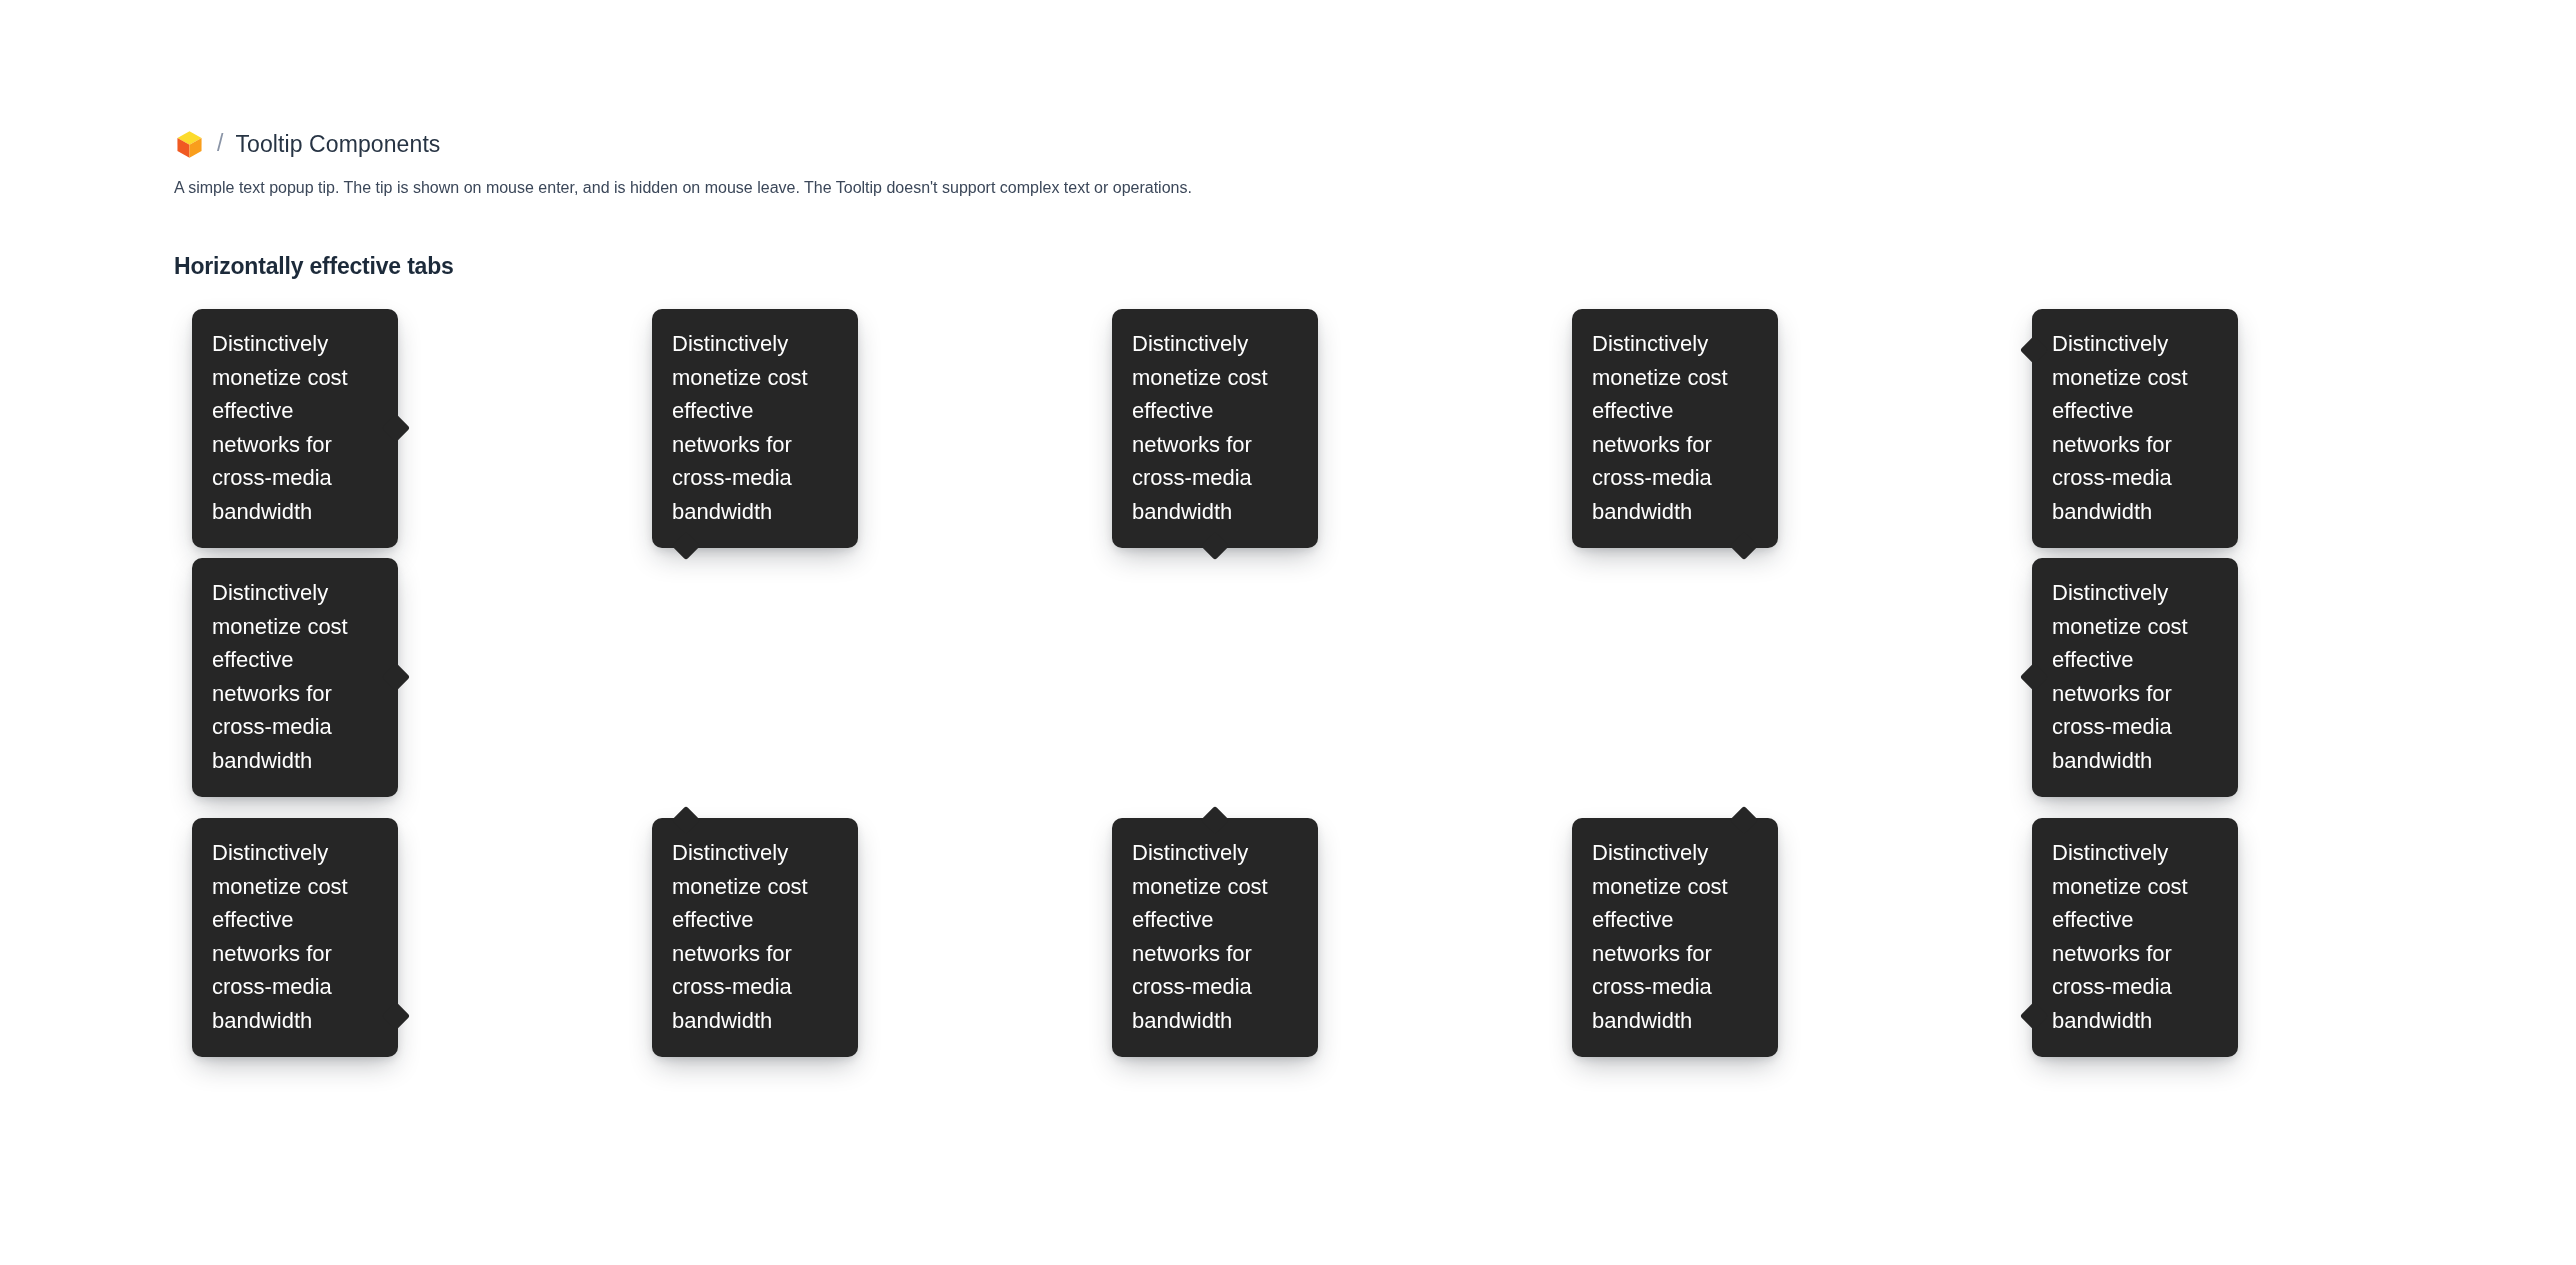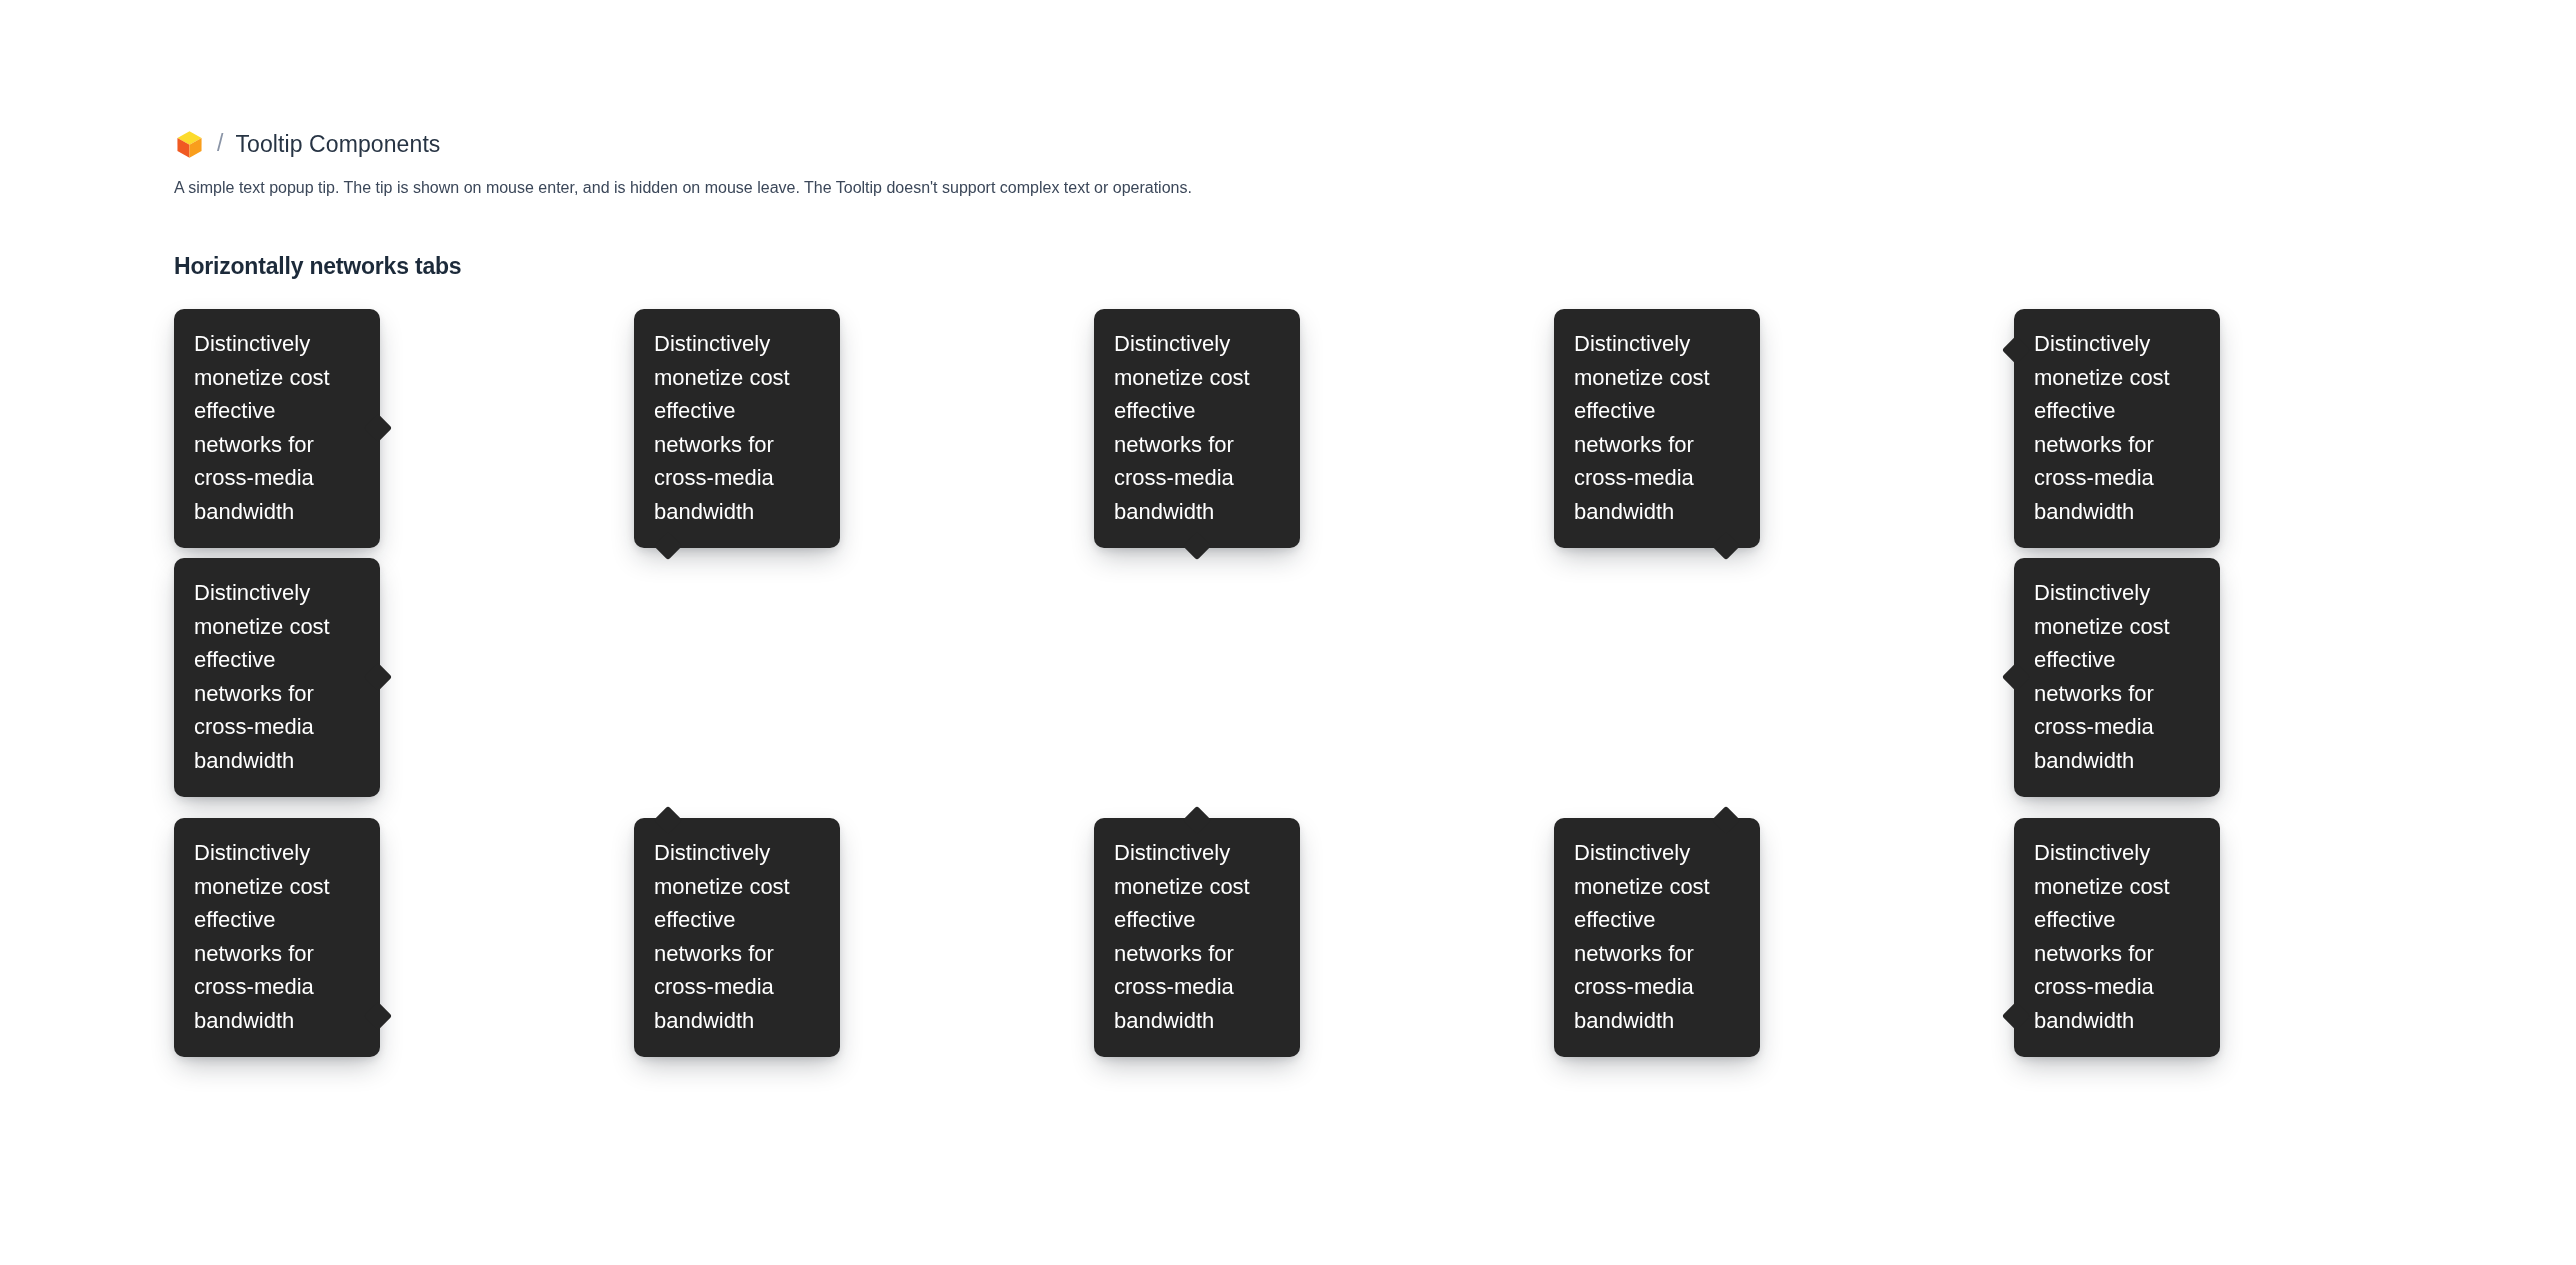--- a/index.html
+++ b/index.html
@@ -84,20 +84,21 @@
     position: relative;
     margin-top: 29px;
     width: 2282px;
   }
 
   .tt-row {
     position: relative;
     display: flex;
     height: 173px;
     margin-bottom: 76px;
+    margin-left: 18px;
   }
   .tt-row:last-child { margin-bottom: 0; }
 
   .tt-cell {
     position: relative;
     width: 460px;
     flex: 0 0 460px;
     height: 173px;
   }
 
@@ -164,21 +165,21 @@
           <polygon points="17,17.2 30.2,9.9 30.2,24.1 17,31.4" fill="#f99e1c"></polygon>
         </svg>
       </span>
       <span class="bc-sep">/</span>
       <span class="bc-label">Tooltip Components</span>
     </div>
 
 
     <p class="page-desc">A simple text popup tip. The tip is shown on mouse enter, and is hidden on mouse leave. The Tooltip doesn't support complex text or operations.</p>
 
-    <h2 class="section-title">Horizontally networks tabs</h2>
+    <h2 class="section-title">Horizontally effective tabs</h2>
 
     <div class="tooltip-grid">
 
       <div class="tt-row">
         <div class="tt-cell">
           <div class="tooltip">
             <span class="tt-arrow right"></span>
             <span>Distinctively monetize cost effective networks for cross-media bandwidth</span>
           </div>
         </div>

